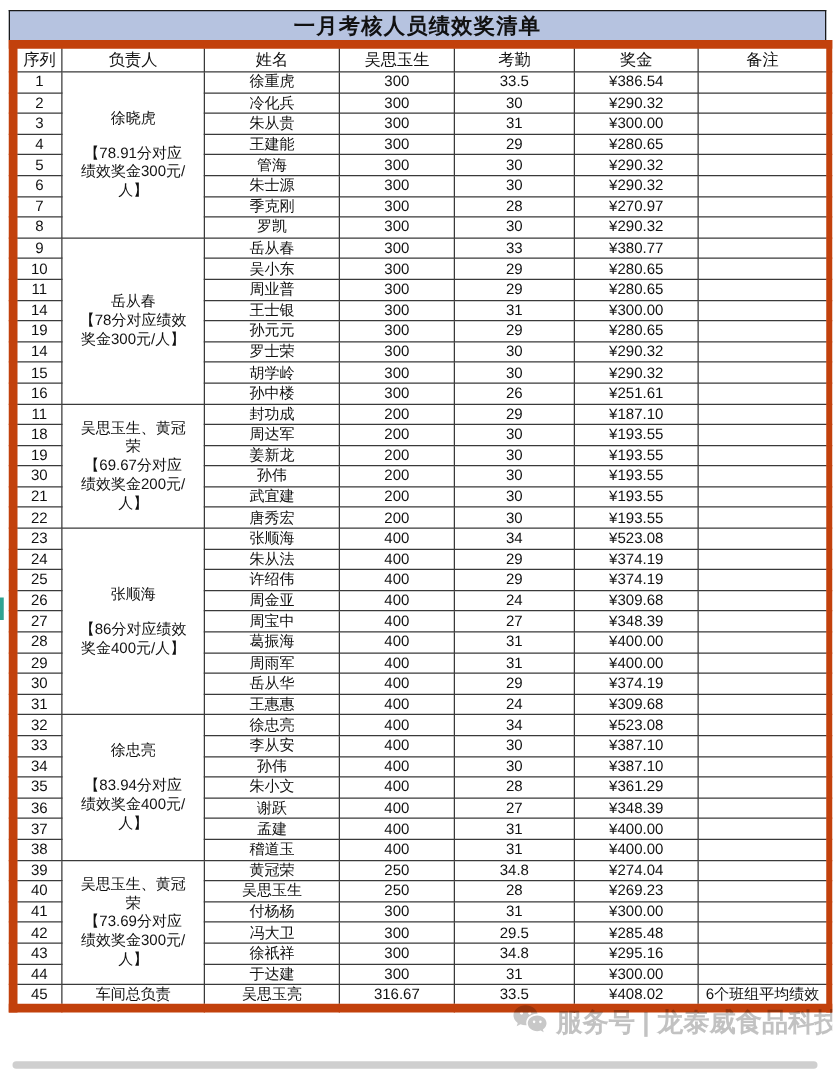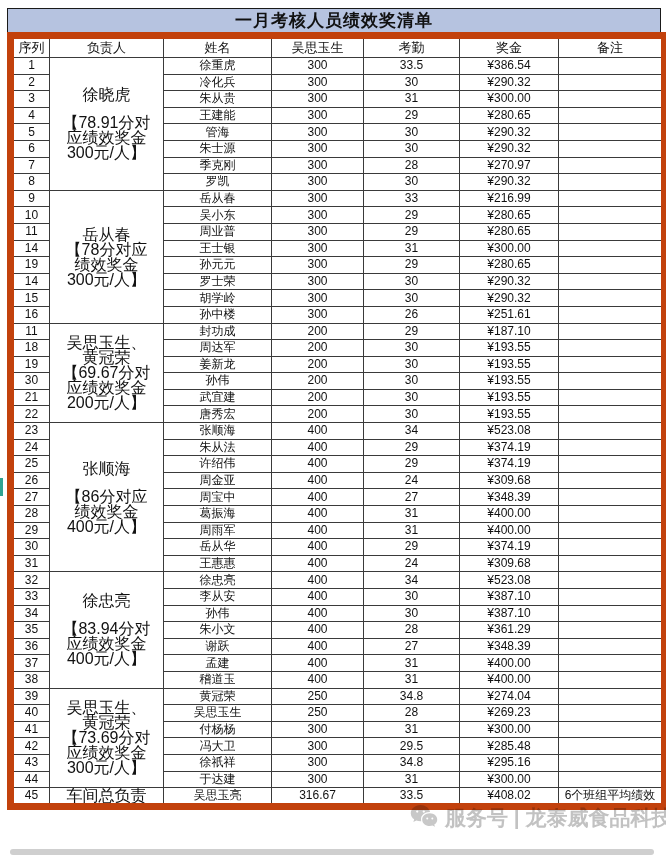--- a/index.html
+++ b/index.html
@@ -29,21 +29,21 @@
   }
   .grid th,.grid td{
     border:1px solid var(--grid);
     text-align:center;vertical-align:middle;
     padding:0;overflow:hidden;white-space:nowrap;
     font-size:12px;line-height:1.1;
   }
   .grid th{height:22px;font-size:13px;font-weight:normal;background:#fff;}
   .grid td{height:16.6px;}
   .grid td.leader-cell{
-    white-space:normal;line-height:15px;padding:0 12px;font-size:16px;
+    white-space:normal;line-height:15px;padding:0 12px;font-size:12px;
   }
   .leader-cell .ldr{display:block;}
   .leader-cell .note{display:block;}
   .leader-cell.spaced .ldr{margin-bottom:13px;}
   .selection-marker{
     position:absolute;left:0;top:478px;width:3px;height:18px;
     background:var(--sel);
   }
   .watermark{
     position:absolute;left:410px;top:803px;height:30px;
@@ -157,21 +157,21 @@
         </tr>
         <tr>
           <td>9</td>
           <td rowspan="8" class="leader-cell">
             <span class="ldr">岳从春</span>
             <span class="note">【78分对应绩效奖金300元/人】</span>
           </td>
           <td>岳从春</td>
           <td>300</td>
           <td>33</td>
-          <td>¥216.99</td>
+          <td>¥380.77</td>
           <td></td>
         </tr>
         <tr>
           <td>10</td>
           <td>吴小东</td>
           <td>300</td>
           <td>29</td>
           <td>¥280.65</td>
           <td></td>
         </tr>

